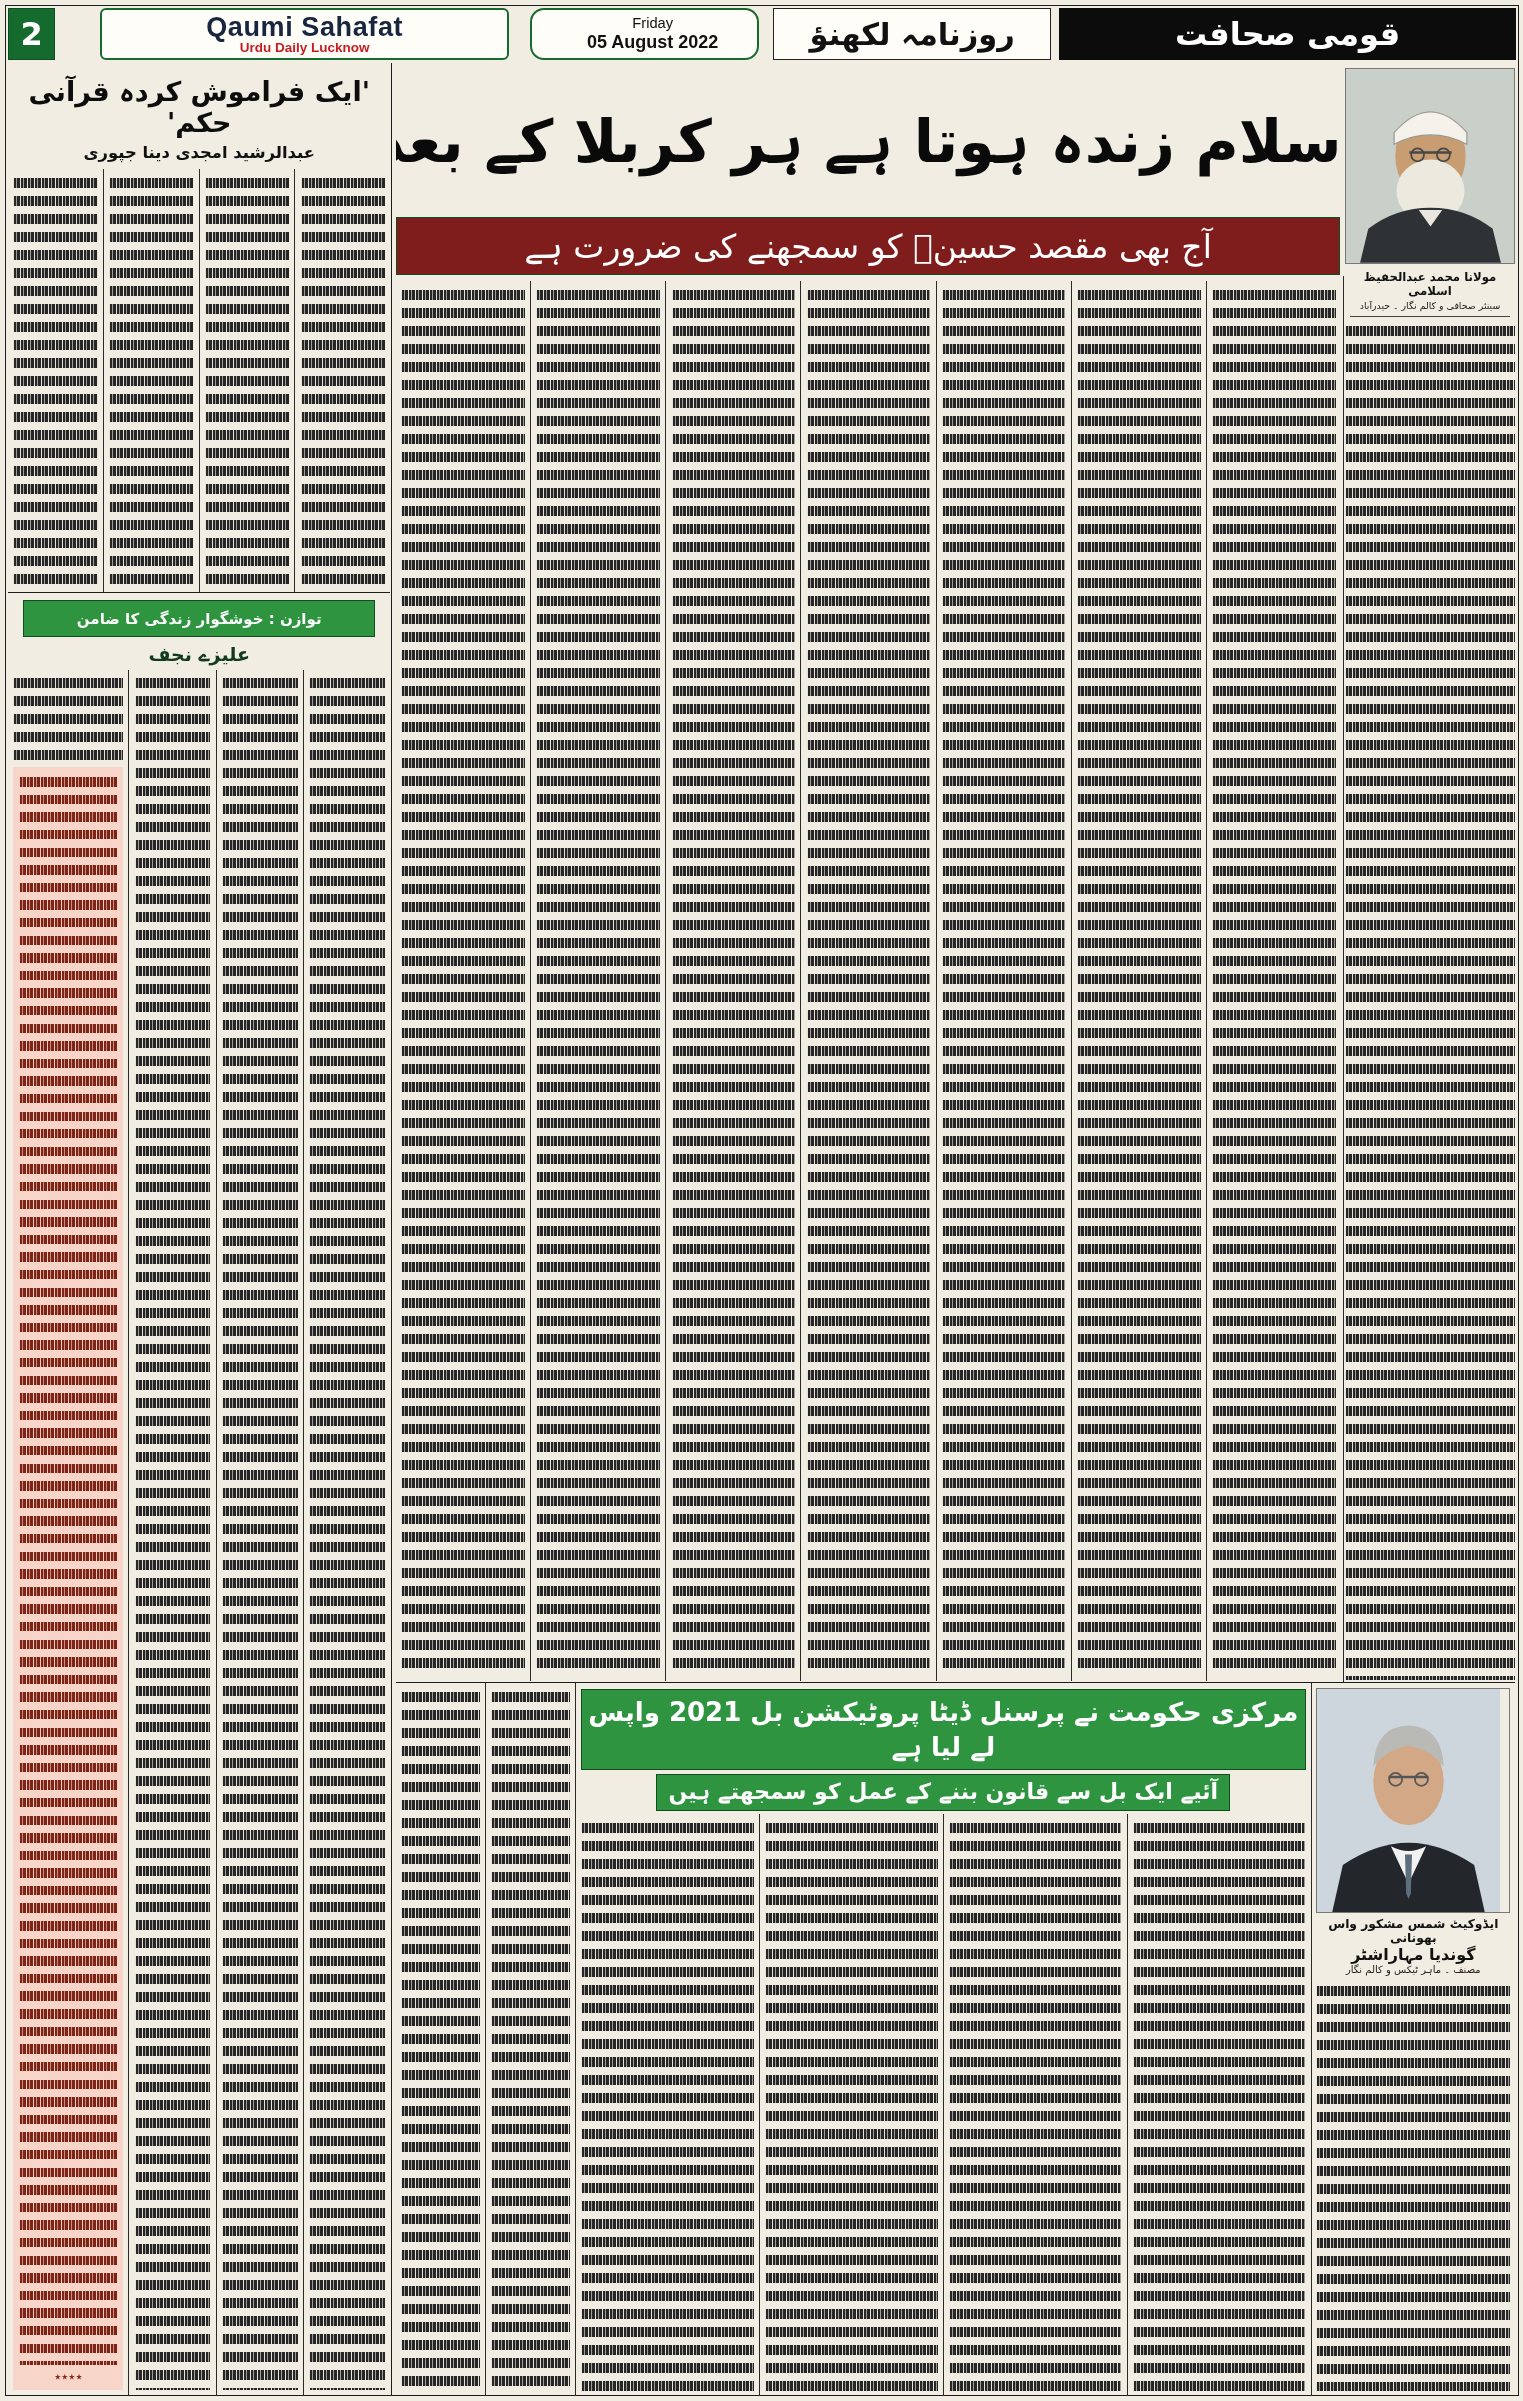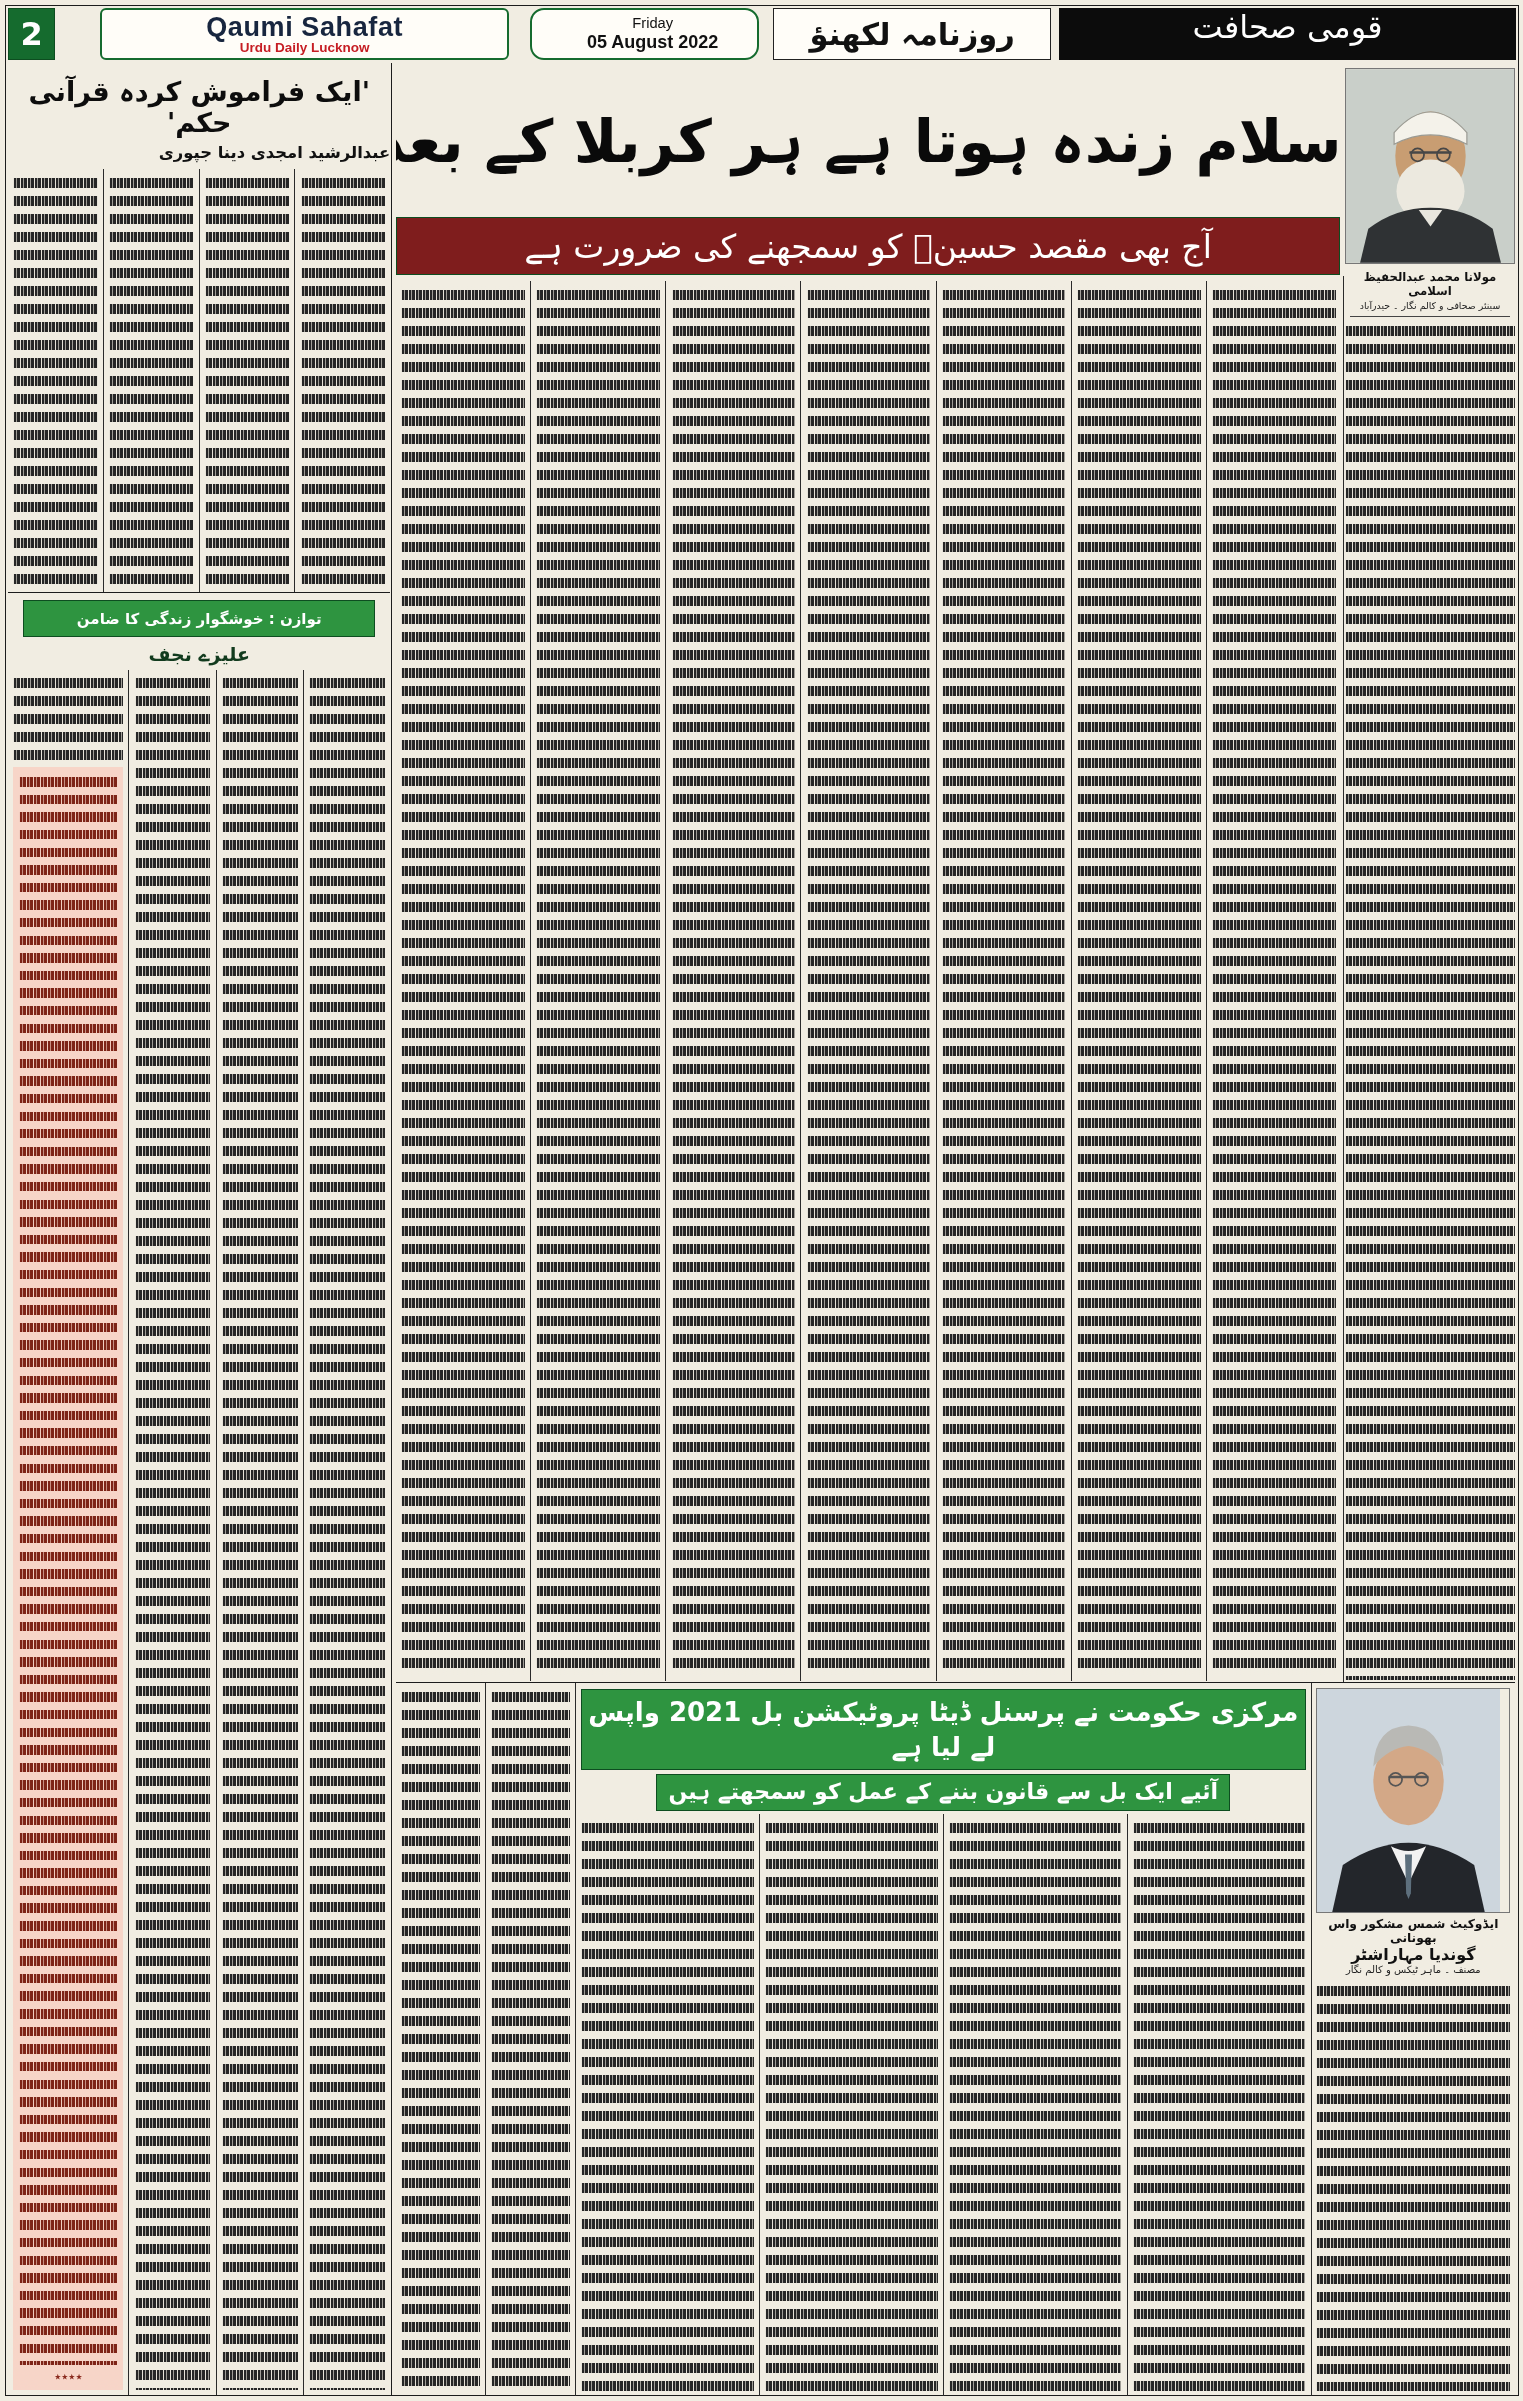--- a/index.html
+++ b/index.html
@@ -15,22 +15,22 @@
             display:flex;flex-direction:column;align-items:center;justify-content:center;line-height:1.05;}
   .m-title{font-size:27px;font-weight:bold;color:#18263f;letter-spacing:0.6px;font-family:"Liberation Sans",sans-serif;}
   .m-sub{font-size:13.5px;font-weight:bold;color:#c61d23;font-family:"Liberation Sans",sans-serif;}
   .datebox{width:209px;margin-left:21px;background:#fffdf8;border:2.3px solid #156b2e;border-radius:14px;
            display:flex;flex-direction:column;align-items:center;justify-content:center;line-height:1.2;
            font-family:"Liberation Sans",sans-serif;color:#111;padding-left:16px;}
   .d-day{font-size:14.7px;}
   .d-full{font-size:18px;font-weight:bold;}
   .callig{width:276px;margin-left:14px;background:#fffdf8;border:1.2px solid #222;display:flex;align-items:center;
           justify-content:center;font-size:30.5px;font-weight:bold;color:#111;}
-  .banner{flex:1;margin-left:8px;background:#0c0c0c;color:#fff;display:flex;align-items:flex-start;
-          justify-content:center;font-size:32px;font-weight:normal;}
+  .banner{flex:1;margin-left:8px;background:#0c0c0c;color:#fff;display:flex;align-items:center;
+          justify-content:center;font-size:32px;font-weight:bold;}
 
   .vdiv{position:absolute;left:391px;top:63px;width:1.2px;bottom:5.9px;background:#1c1c1c;}
   .rs-rule{position:absolute;left:1343px;top:276px;width:0.6px;height:1406px;background:#2a2a2a;}
 
   
   .cols{display:flex;flex:1;min-height:0;}
   .col{flex:1;border-left:0.6px solid #2a2a2a;padding:4.7px 5.3px;display:flex;flex-direction:column;}
   .col:first-child{border-left:none;}
   .tx{flex:1;width:100%;
       background:
@@ -40,21 +40,21 @@
   .tx-pink{flex:1;width:100%;
       background:
         repeating-linear-gradient(90deg, rgba(247,213,200,0.95) 0 1.2px, rgba(247,213,200,0) 1.2px 2.9px,
                                    rgba(247,213,200,0.6) 2.9px 4.1px, rgba(247,213,200,0) 4.1px 7px),
         repeating-linear-gradient(180deg, rgba(0,0,0,0) 0 4.1px, #7e2417 4.1px 13.5px, rgba(0,0,0,0) 13.5px 17.6px);}
 
   
   .art-forgot{position:absolute;left:8.2px;top:65px;width:382px;height:527px;border-bottom:1.2px solid #1c1c1c;
               display:flex;flex-direction:column;}
   .af-headline{text-align:center;font-size:27px;font-weight:bold;padding:10.6px 3.5px 2.3px;color:#0d0d0d;}
-  .af-byline{text-align:right;font-size:16.4px;font-weight:bold;padding:3.5px 0 7px;color:#111;}
+  .af-byline{text-align:center;font-size:16.4px;font-weight:bold;padding:3.5px 0 7px;color:#111;}
 
   
   .art-balance{position:absolute;left:8.2px;top:593px;width:382px;height:1802px;display:flex;flex-direction:column;}
   .ab-bar{margin:7px 15.2px 0;height:35px;background:#2e9440;color:#fff;display:flex;align-items:center;
           justify-content:center;font-size:15px;font-weight:bold;border:1.2px solid #0d4d20;}
   .ab-byline{text-align:center;font-size:19px;font-weight:bold;padding:5.9px 0 4.7px;color:#123b1e;}
   .pinkcol{flex:1.45;}
   .pink-top{height:88px;flex:0 0 88px;margin-bottom:4.7px;}
   .pinkblock{flex:1;background:#f7d5c8;padding:5.9px;display:flex;flex-direction:column;}
   .stars{text-align:center;color:#8a2a1e;font-size:13px;padding-top:4.7px;font-weight:bold;}

